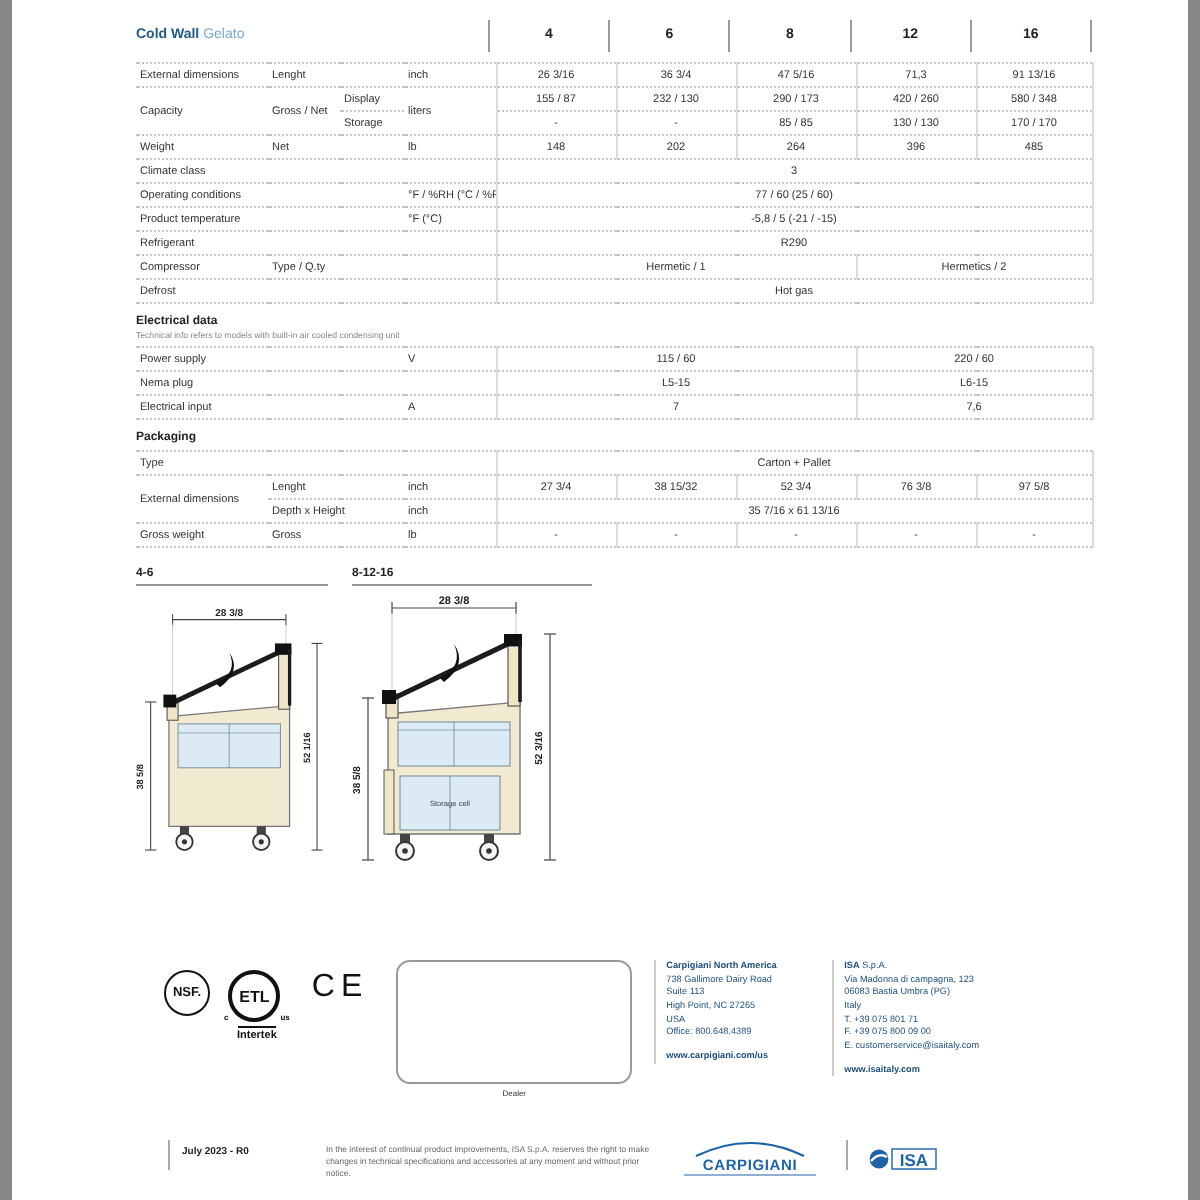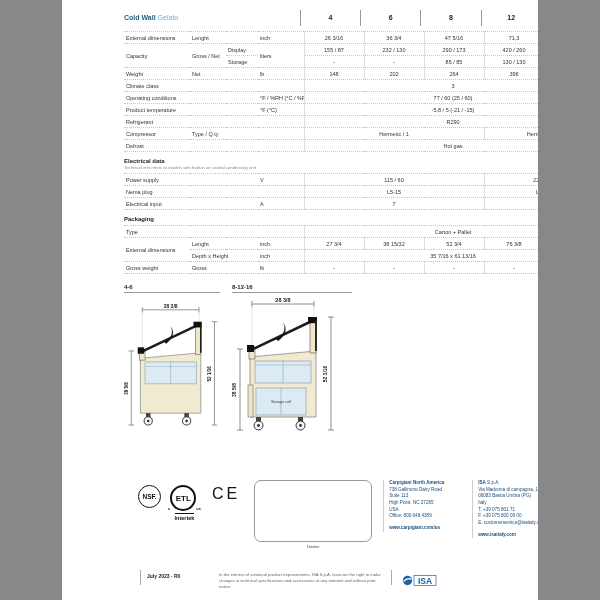--- a/index.html
+++ b/index.html
@@ -1,16 +1,16 @@
 <!DOCTYPE html>
 <html><head>
 <meta charset="utf-8">
 <style>
   html,body{margin:0;padding:0;background:#888;}
-  .sheet{position:relative;width:476px;height:600px;background:#fff;overflow:hidden;
+  .sheet{position:relative;width:588px;height:600px;background:#fff;overflow:hidden;
          font-family:"Liberation Sans",sans-serif;color:#3a3a3a;margin:0 auto;}
   .content{position:absolute;left:62px;top:10px;width:478px;}
 
   
   .model-header{display:flex;align-items:stretch;height:16px;}
   .mh-title{width:178px;font-size:7px;line-height:16px;white-space:nowrap;}
   .t-bold{color:#1d5c86;font-weight:bold;}
   .t-light{color:#76aacd;}
   .mh-cell{width:60px;border-left:1px solid #9a9a9a;text-align:center;font-size:7px;
            font-weight:bold;color:#222;line-height:16px;}
@@ -377,20 +377,27 @@
       <div>F. +39 075 800 09 00</div>
       <div>E. customerservice@isaitaly.com</div>
       <div class="web">www.isaitaly.com</div>
     </div>
   </div>
 
   <div class="footer">
     <div class="f-sep first"></div>
     <div class="f-date">July 2023 - R0</div>
     <div class="f-disc">In the interest of continual product improvements, ISA S.p.A. reserves the right to make changes in technical specifications and accessories at any moment and without prior notice.</div>
+    <div class="f-carp">
+      <svg width="76" height="19" viewBox="0 0 76 19">
+        <path d="M11,8 Q38,-5 65,8" fill="none" stroke="#1c63a8" stroke-width="1.1"></path>
+        <text x="38" y="15" text-anchor="middle" font-size="7.5" font-weight="bold" letter-spacing="0.3" fill="#1c63a8">CARPIGIANI</text>
+        <line x1="5" y1="17.5" x2="71" y2="17.5" stroke="#1c63a8" stroke-width="0.6"></line>
+      </svg>
+    </div>
     <div class="f-sep" style="margin-left:10px"></div>
     <div class="f-isa">
       <svg width="36" height="13" viewBox="0 0 36 13">
         <circle cx="5.5" cy="6.5" r="4.7" fill="#1c63a8"></circle>
         <path d="M1.5,7.5 Q5.5,3 9.5,5.5" fill="none" stroke="#fff" stroke-width="1.2"></path>
         <rect x="12" y="1.5" width="22" height="10" fill="none" stroke="#1c63a8" stroke-width="0.7"></rect>
         <text x="23" y="9.8" text-anchor="middle" font-size="8.5" font-weight="bold" fill="#1c63a8">ISA</text>
       </svg>
     </div>
   </div>

